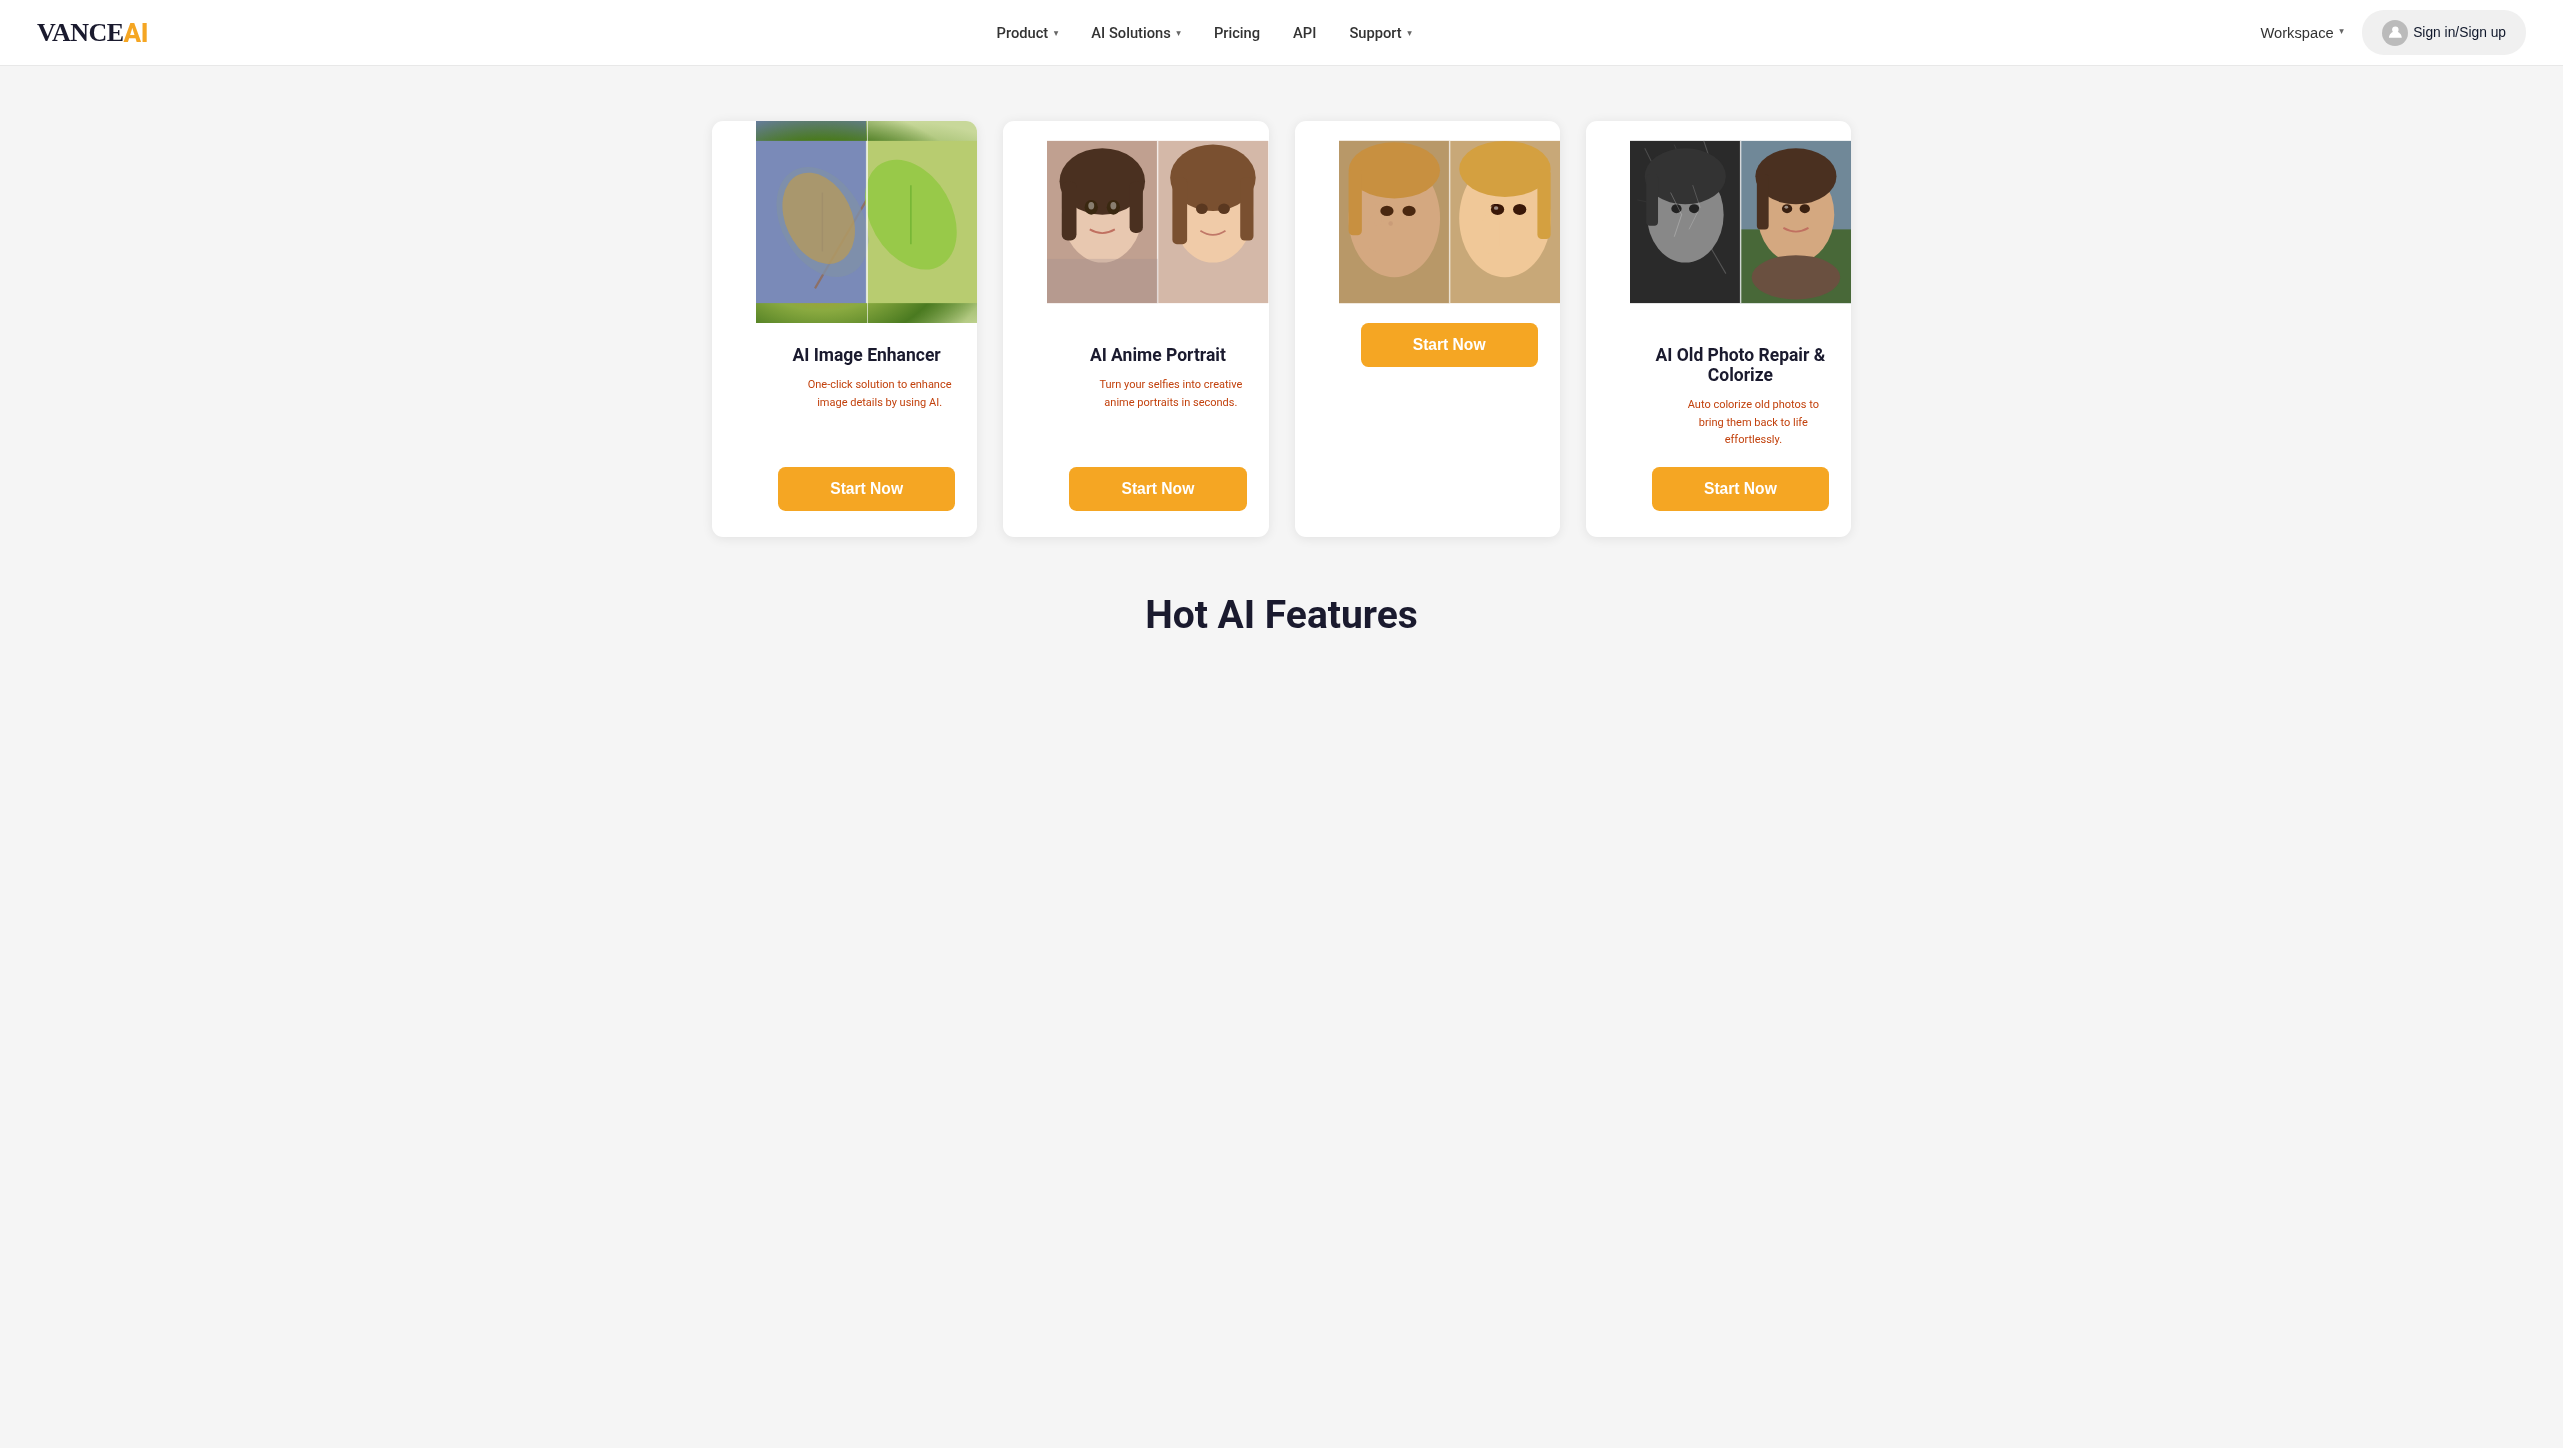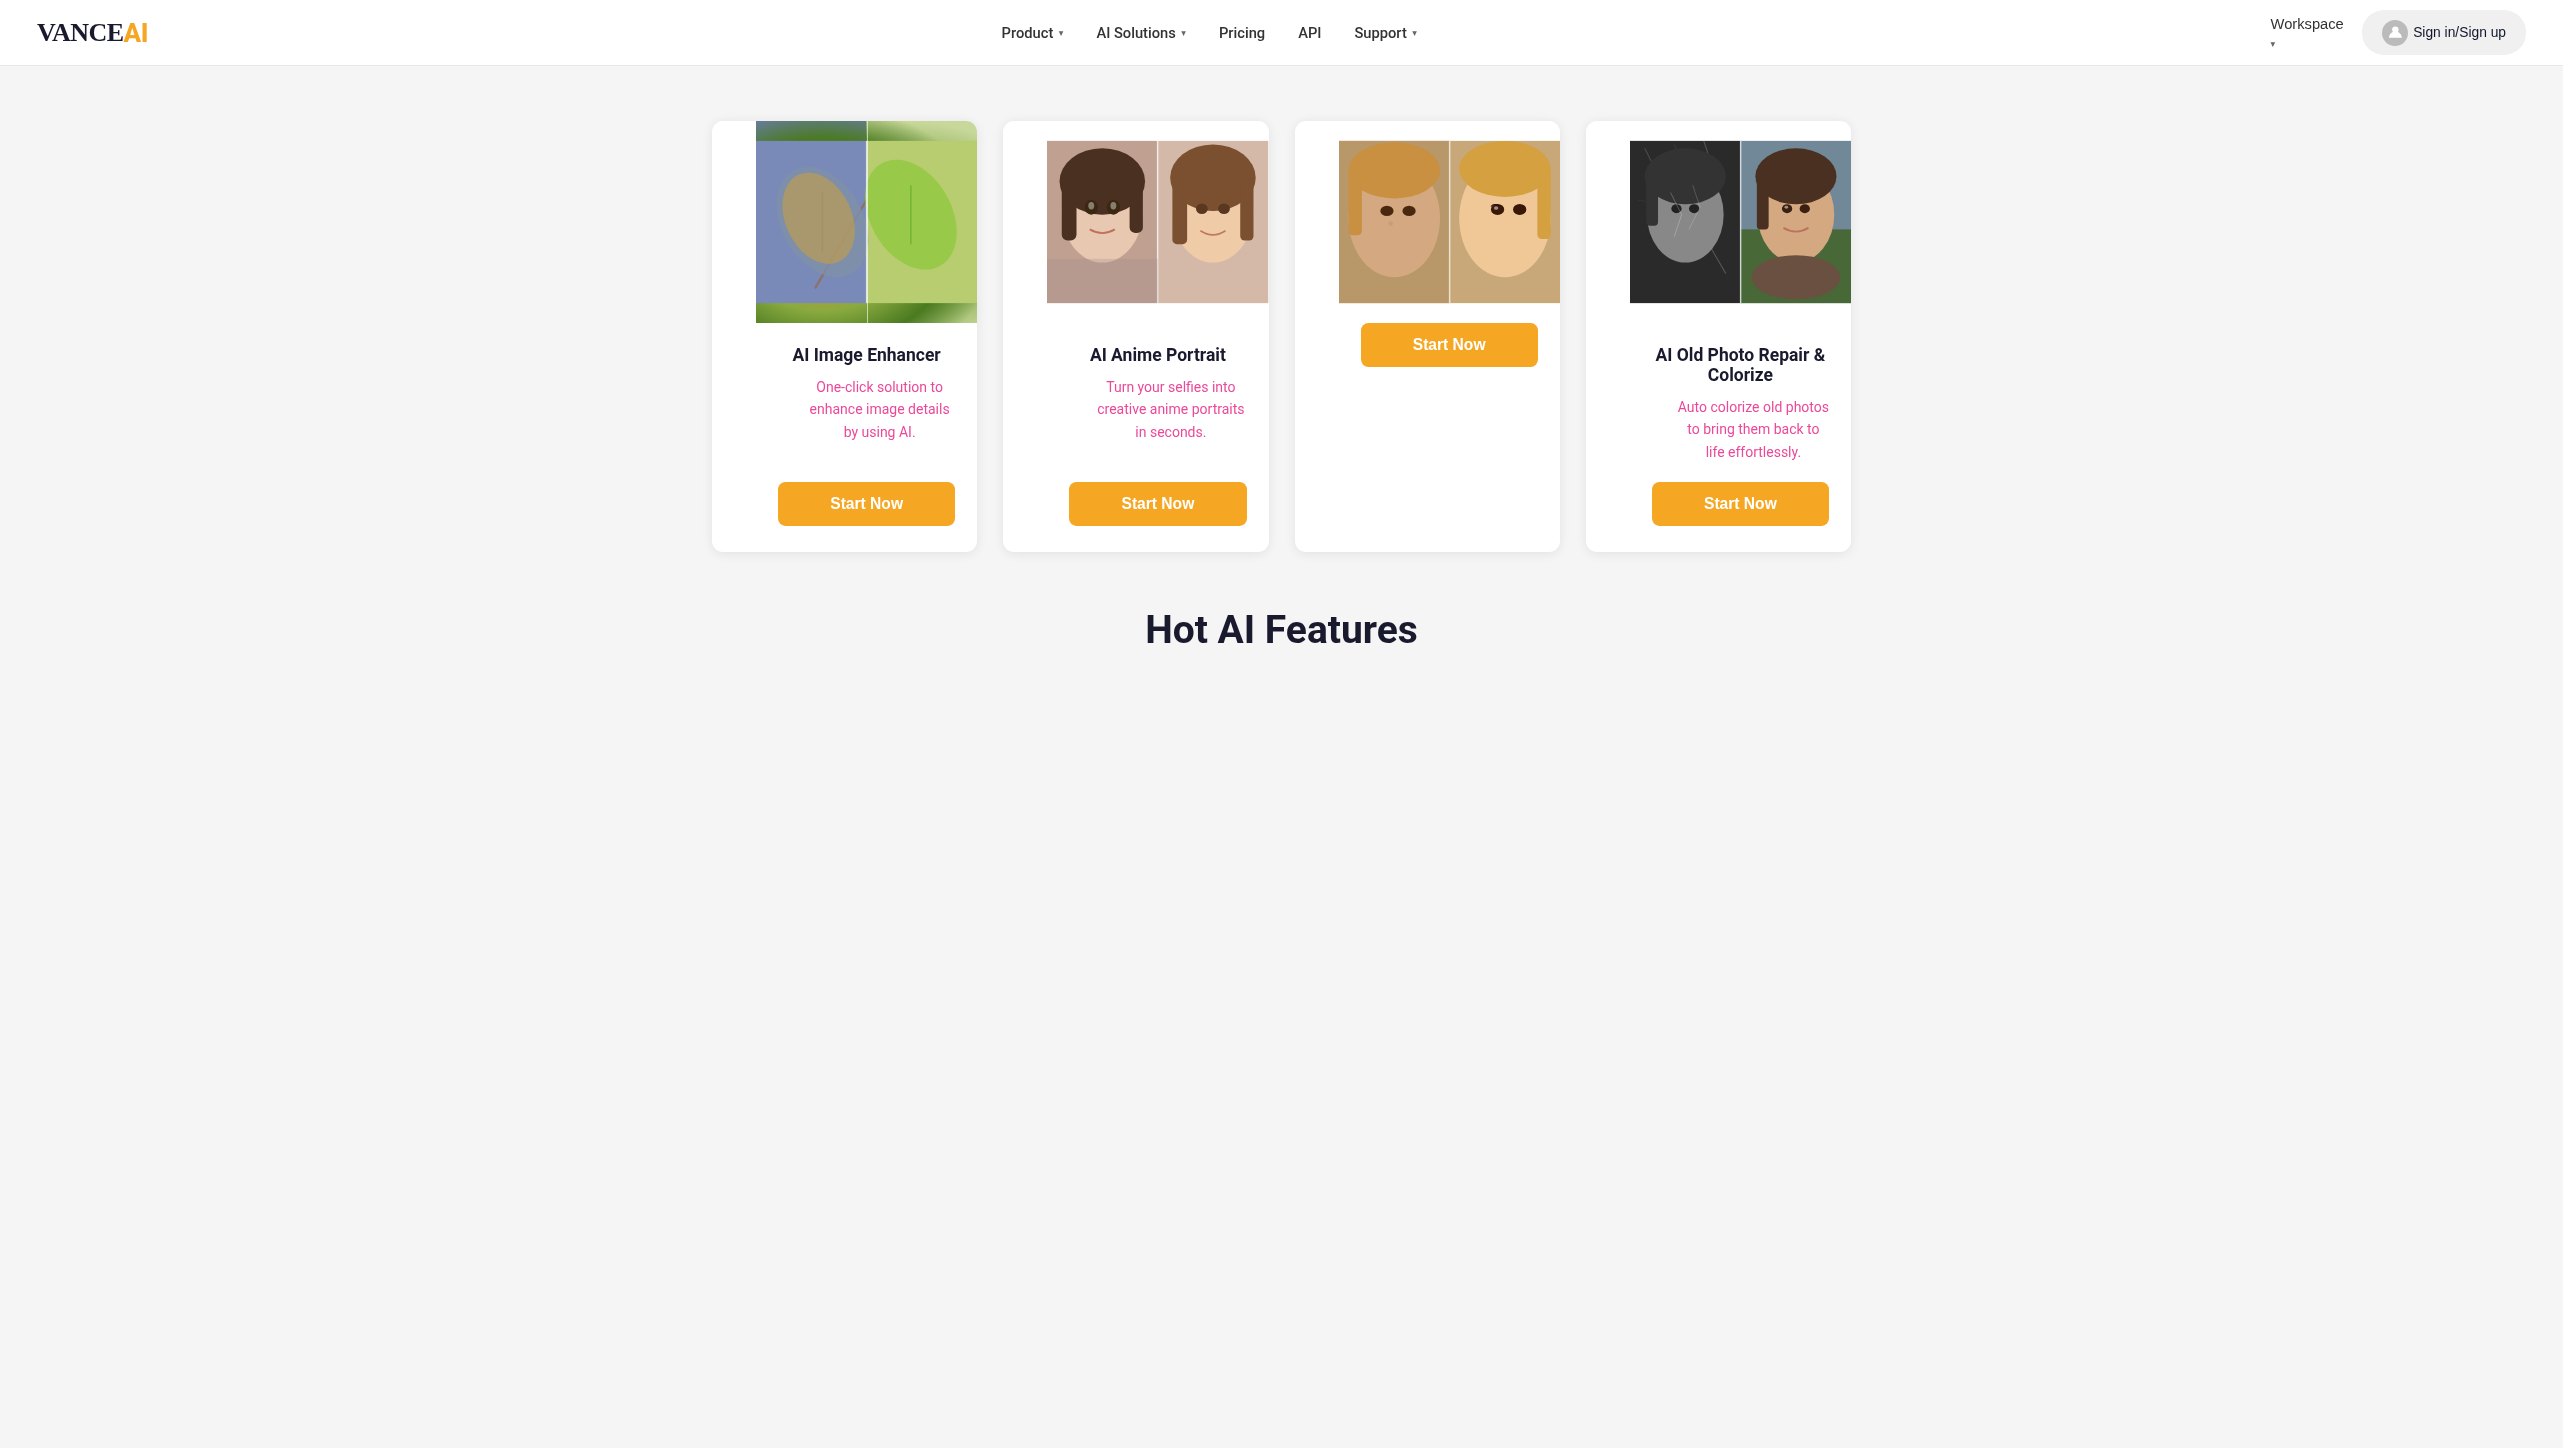--- a/index.html
+++ b/index.html
@@ -54,21 +54,20 @@
     .workspace-btn {
       background: none;
       border: none;
       font-size: 14.7px;
       font-weight: 500;
       color: #333;
       cursor: pointer;
       display: flex;
       align-items: flex-start;
       gap: 5.5px;
-      flex-direction: column;
     }
     .signin-btn {
       background: #f0f0f0;
       border: none;
       border-radius: 22px;
       padding: 9.2px 20px;
       font-size: 13.8px;
       font-weight: 500;
       color: #0f172a;
       cursor: pointer;
@@ -153,22 +152,22 @@
 
     .card-title {
       font-size: 17.5px;
       font-weight: 700;
       color: #1a1a2e;
       margin-bottom: 11px;
       text-align: center;
     }
 
     .card-desc {
-      font-size: 14px;
-      color: #ec4899;
+      font-size: 11px;
+      color: #c2410c;
       line-height: 1.6;
       text-align: center;
       flex: 1;
       margin-left: 26px;
     }
 
     .card-footer {
       padding: 0 22px 26px;
       display: flex;
       justify-content: flex-end;

